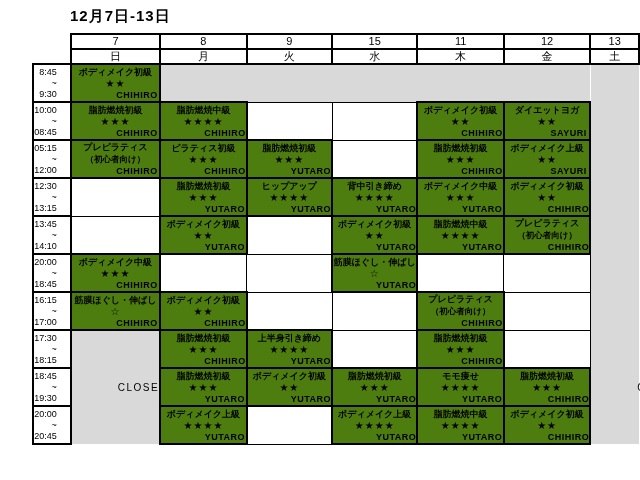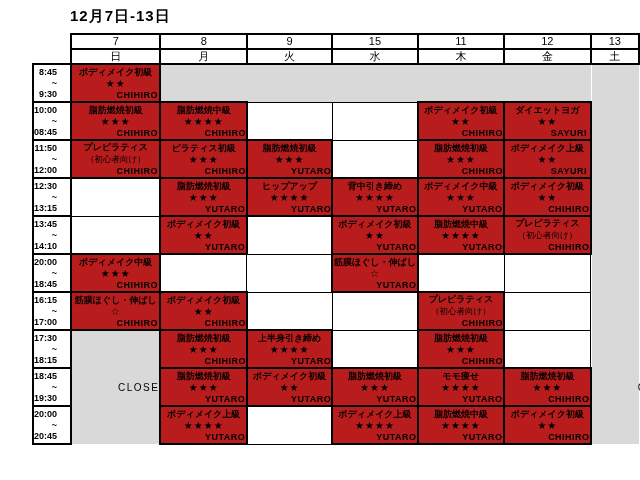--- a/index.html
+++ b/index.html
@@ -21,31 +21,31 @@
   th,td{padding:0;}
   thead th{
     border:2px solid #000;background:#fff;
     font-size:11px;font-weight:normal;text-align:center;
     height:13px;line-height:13px;
   }
   thead th.corner{border:none;background:transparent;}
   tbody tr{height:38px;}
   tbody th.time-cell{
     border:2px solid #000;background:#fff;
-    font-size:9px;font-weight:bold;text-align:right;
+    font-size:9px;font-weight:normal;text-align:right;
     vertical-align:middle;padding-right:13px;
   }
   tbody th.time-cell div{line-height:11px;}
   td{vertical-align:middle;text-align:center;font-size:9px;}
-  td.class-cell{border:2px solid #000;background:#b91c1c;margin-top:33px;}
+  td.class-cell{border:2px solid #000;background:#4d7c0f;margin-top:33px;}
   td.empty-cell{border:1px solid #000;background:#fff;}
   td.closed-cell{border:none;background:#d9d9d9;}
   .class-name{line-height:12px;font-weight:bold;font-size:9px;white-space:nowrap;}
   .class-stars{line-height:11px;font-size:10px;letter-spacing:1px;}
-  .class-note{line-height:12px;font-weight:normal;font-size:8.5px;white-space:nowrap;}
+  .class-note{line-height:12px;font-weight:bold;font-size:8.5px;white-space:nowrap;}
   .class-instructor{line-height:12px;font-weight:bold;font-size:9px;letter-spacing:0.5px;padding-left:43px;}
   .close-label{
     font-size:10px;font-weight:normal;letter-spacing:1.5px;text-align:center;padding-left:46px;
   }
   td.closed-sat{position:relative;}
   td.closed-sat .close-label{
     position:absolute;left:0;right:0;top:304px;height:38px;line-height:38px;
   }
 </style>
 </head>
@@ -127,21 +127,21 @@
           <div class="class-instructor">CHIHIRO</div>
         </td>
         <td class="class-cell">
           <div class="class-name">ダイエットヨガ</div>
           <div class="class-stars">★★</div>
           <div class="class-instructor">SAYURI</div>
         </td>
       </tr>
       <tr>
         <th class="time-cell">
-          <div>11:50</div>
+          <div>05:15</div>
           <div>~</div>
           <div>12:00</div>
         </th>
         <td class="class-cell">
           <div class="class-name">プレピラティス</div>
           <div class="class-note">（初心者向け）</div>
           <div class="class-instructor">CHIHIRO</div>
         </td>
         <td class="class-cell">
           <div class="class-name">ピラティス初級</div>

